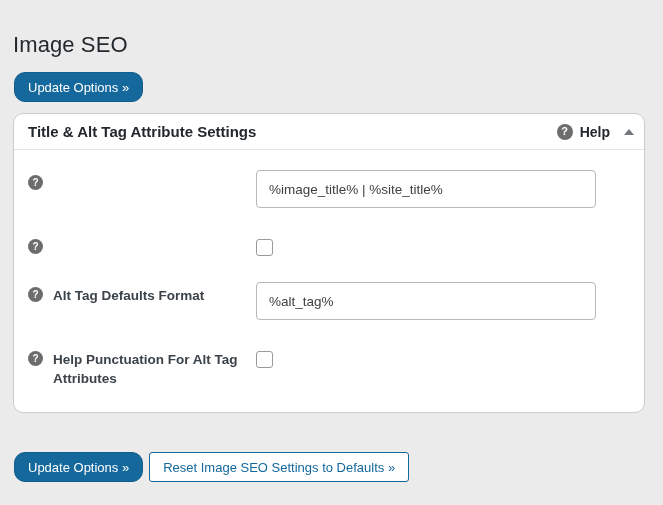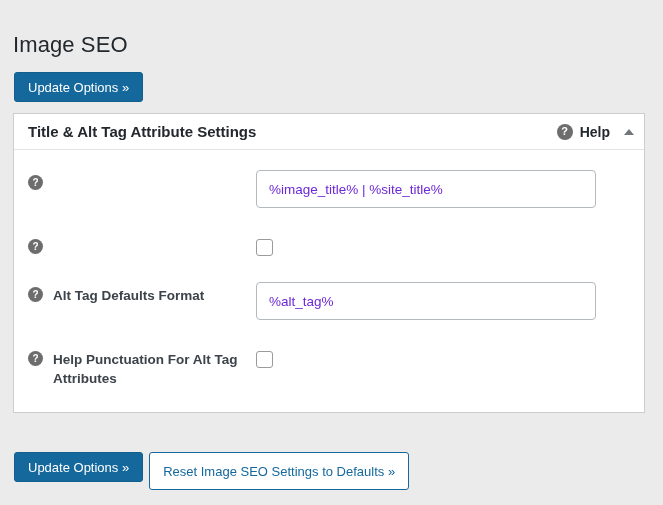--- a/index.html
+++ b/index.html
@@ -29,21 +29,21 @@
     letter-spacing: 0.1px;
   }
 
   
   .btn-primary {
     display: inline-flex;
     align-items: center;
     justify-content: center;
     background: #14689c;
     border: 1px solid #125e8c;
-    border-radius: 3px;
+    border-radius: 11px;
     color: #ffffff;
     font-family: "Liberation Sans", sans-serif;
     font-size: 13px;
     line-height: 1;
     padding: 0 13px;
     height: 30px;
     cursor: pointer;
     white-space: nowrap;
     text-decoration: none;
   }
@@ -53,41 +53,41 @@
     align-items: center;
     justify-content: center;
     background: #ffffff;
     border: 1px solid #14689c;
     border-radius: 3px;
     color: #14689c;
     font-family: "Liberation Sans", sans-serif;
     font-size: 13px;
     line-height: 1;
     padding: 0 13px;
-    height: 38px;
+    height: 30px;
     cursor: pointer;
     white-space: nowrap;
     text-decoration: none;
   }
 
   .top-actions {
     position: absolute;
     left: 14px;
     top: 72px;
   }
 
   
   .panel {
     position: absolute;
     left: 13px;
     top: 113px;
     width: 632px;
     background: #ffffff;
     border: 1px solid #cdcdcd;
-    border-radius: 0;
+    border-radius: 10px;
   }
   .panel-header {
     position: relative;
     height: 36px;
     border-bottom: 1px solid #e2e4e7;
     display: flex;
     align-items: center;
     padding: 0 10px 0 14px;
   }
   .panel-title {
@@ -174,21 +174,21 @@
 
   .text-input {
     width: 340px;
     height: 38px;
     border: 1px solid #b4b9be;
     border-radius: 4px;
     background: #ffffff;
     padding: 0 12px;
     font-family: "Liberation Sans", sans-serif;
     font-size: 13.5px;
-    color: #6d28d9;
+    color: #404040;
     outline: none;
   }
 
   .checkbox {
     appearance: none;
     -webkit-appearance: none;
     width: 17px;
     height: 17px;
     border: 1px solid #9a9a9a;
     border-radius: 3px;

